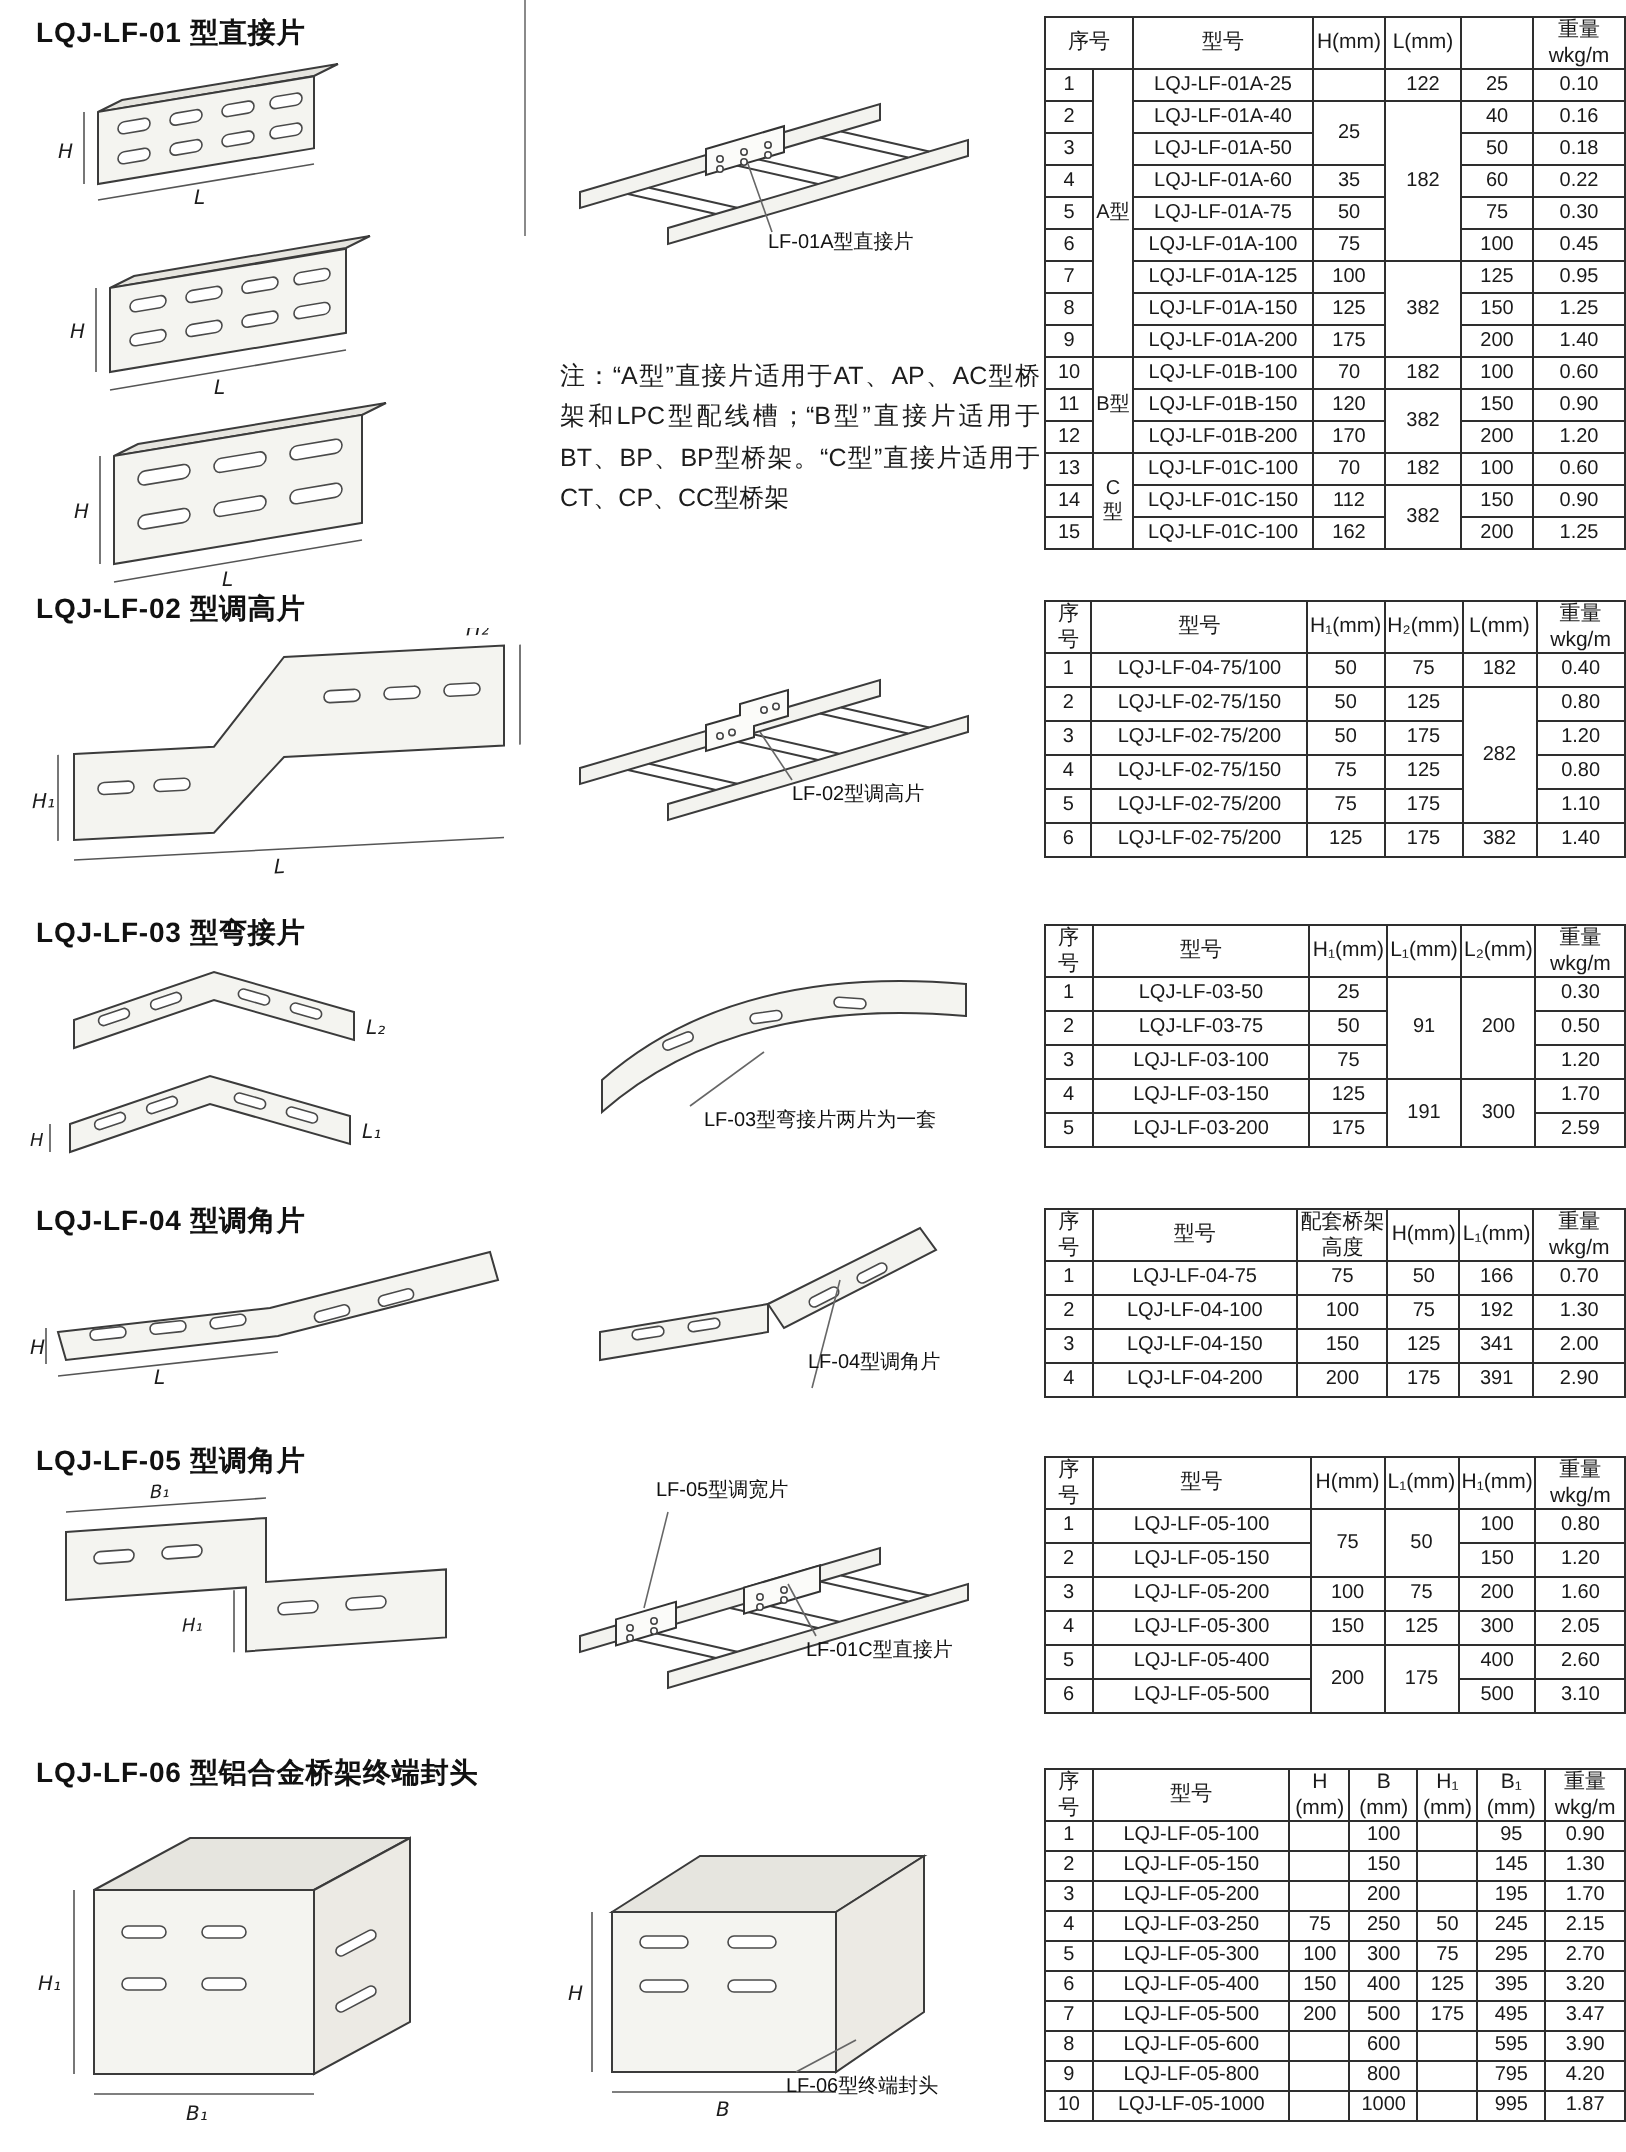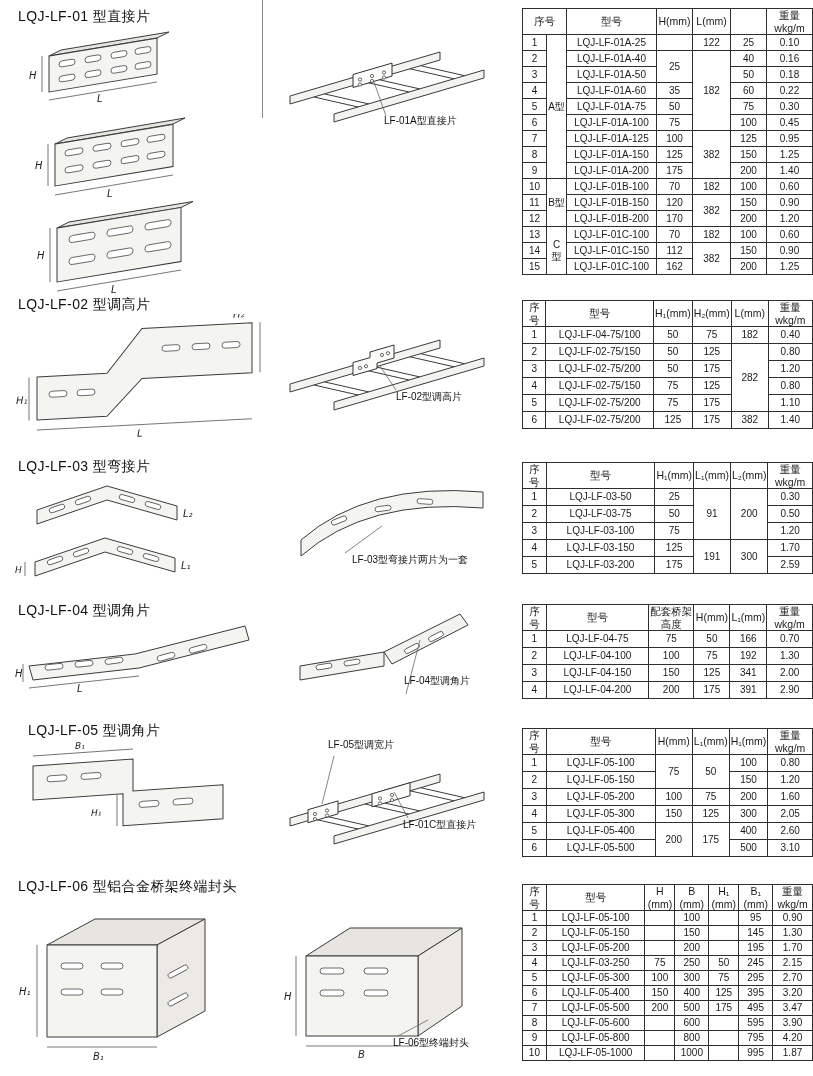--- a/index.html
+++ b/index.html
@@ -1,19 +1,19 @@
 <!DOCTYPE html>
 <html><head>
 <meta charset="utf-8">
 <style>
   *{margin:0;padding:0;box-sizing:border-box}
   html,body{background:#fff}
   .page{position:relative;width:813px;height:1076px;background:#ffffff;overflow:hidden;
         font-family:"Liberation Sans","DejaVu Sans",sans-serif;color:#1a1a1a}
-  .sec-title{position:absolute;font-size:14px;font-weight:400;letter-spacing:.4px;color:#111;white-space:nowrap}
+  .sec-title{position:absolute;font-size:14px;font-weight:700;letter-spacing:.4px;color:#111;white-space:nowrap}
   .divider{position:absolute;background:#8a8a8a}
   .note{position:absolute;left:280px;top:178px;width:240px;font-size:12.5px;line-height:1.62;color:#1c1c1c;text-align:justify}
   .caption{position:absolute;font-size:10px;color:#111;white-space:nowrap}
   .fig{position:absolute}
   
   table.spec{position:absolute;border-collapse:collapse;table-layout:fixed;background:#fff}
   .spec th,.spec td{border:1px solid #2e2e2e;text-align:center;vertical-align:middle;
       font-size:10px;line-height:1.15;padding:0 1px;white-space:pre-line;overflow:hidden}
   .spec th{font-size:10.5px;font-weight:normal;height:26px}
   .spec td{height:17px}
@@ -113,20 +113,21 @@
       <circle class="hole" cx="90" cy="46" r="1.6"></circle>
       <circle class="hole" cx="102" cy="42.5" r="1.6"></circle>
       <circle class="hole" cx="78" cy="54.5" r="1.6"></circle>
       <circle class="hole" cx="90" cy="51" r="1.6"></circle>
       <circle class="hole" cx="102" cy="47.5" r="1.6"></circle>
     </g>
     <path class="lead" d="M92,52 L104,86"></path>
   </svg>
   <div class="caption" style="left:384px;top:114px">LF-01A型直接片</div>
 
+  <div class="note">注：“A型”直接片适用于AT、AP、AC型桥架和LPC型配线槽；“B型”直接片适用于BT、BP、BP型桥架。“C型”直接片适用于CT、CP、CC型桥架</div>
 
   <table class="spec rh16" style="left:522px;top:8px">
     <colgroup>
         <col style="width:24px">
         <col style="width:20px">
         <col style="width:90px">
         <col style="width:36px">
         <col style="width:38px">
         <col style="width:36px">
         <col style="width:46px">
@@ -538,21 +539,21 @@
           <td>4</td>
           <td>LQJ-LF-04-200</td>
           <td>200</td>
           <td>175</td>
           <td>391</td>
           <td>2.90</td>
         </tr>
       </tbody>
   </table>
 
-  <div class="sec-title" style="left:28px;top:722px">LQJ-LF-05 型调角片</div>
+  <div class="sec-title" style="left:18px;top:722px">LQJ-LF-05 型调角片</div>
 
   <svg class="fig" style="left:15px;top:736px" width="240" height="118" viewBox="0 0 240 118">
     <g transform="translate(18,10) skewY(-4)">
       <polygon class="pl" points="0,20 100,20 100,52 190,52 190,86 90,86 90,54 0,54"></polygon>
       <rect class="slot" x="14" y="31" width="20" height="6" rx="3"></rect>
       <rect class="slot" x="48" y="31" width="20" height="6" rx="3"></rect>
       <rect class="slot" x="106" y="63" width="20" height="6" rx="3"></rect>
       <rect class="slot" x="140" y="63" width="20" height="6" rx="3"></rect>
       <line class="dim" x1="0" y1="10" x2="100" y2="10"></line>
       <text x="42" y="6" style="font-size:9px">B₁</text>

